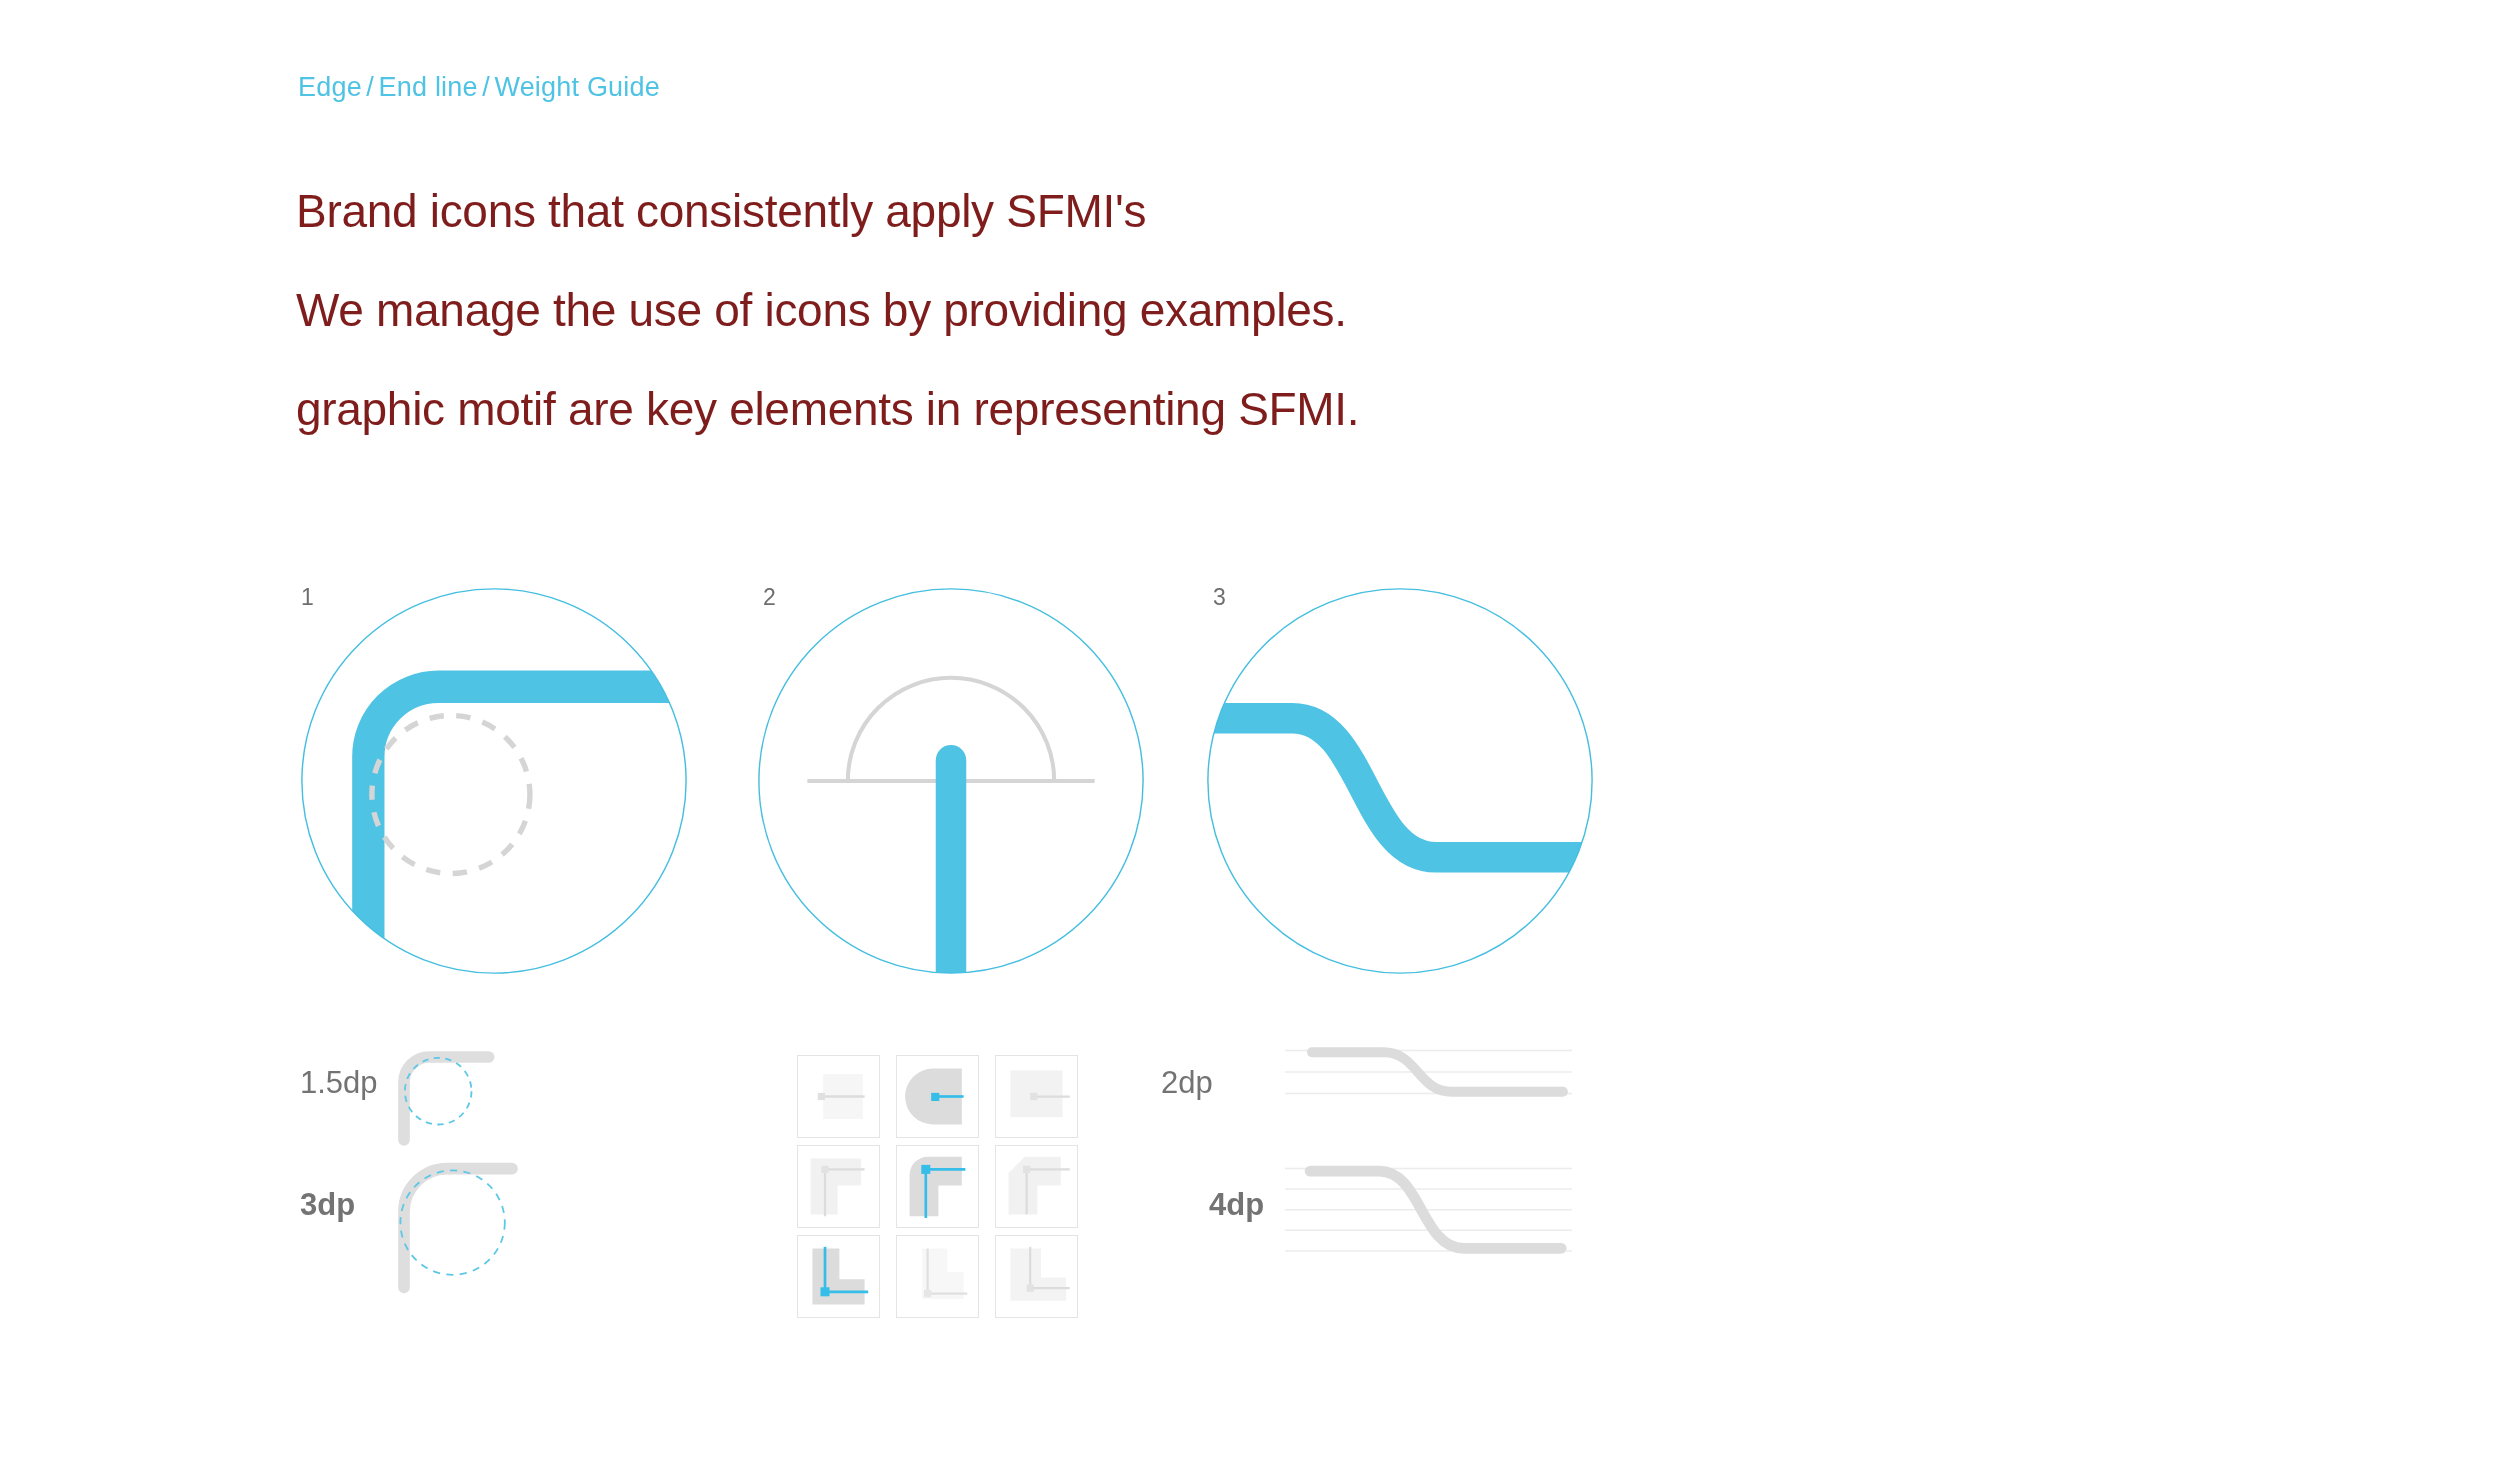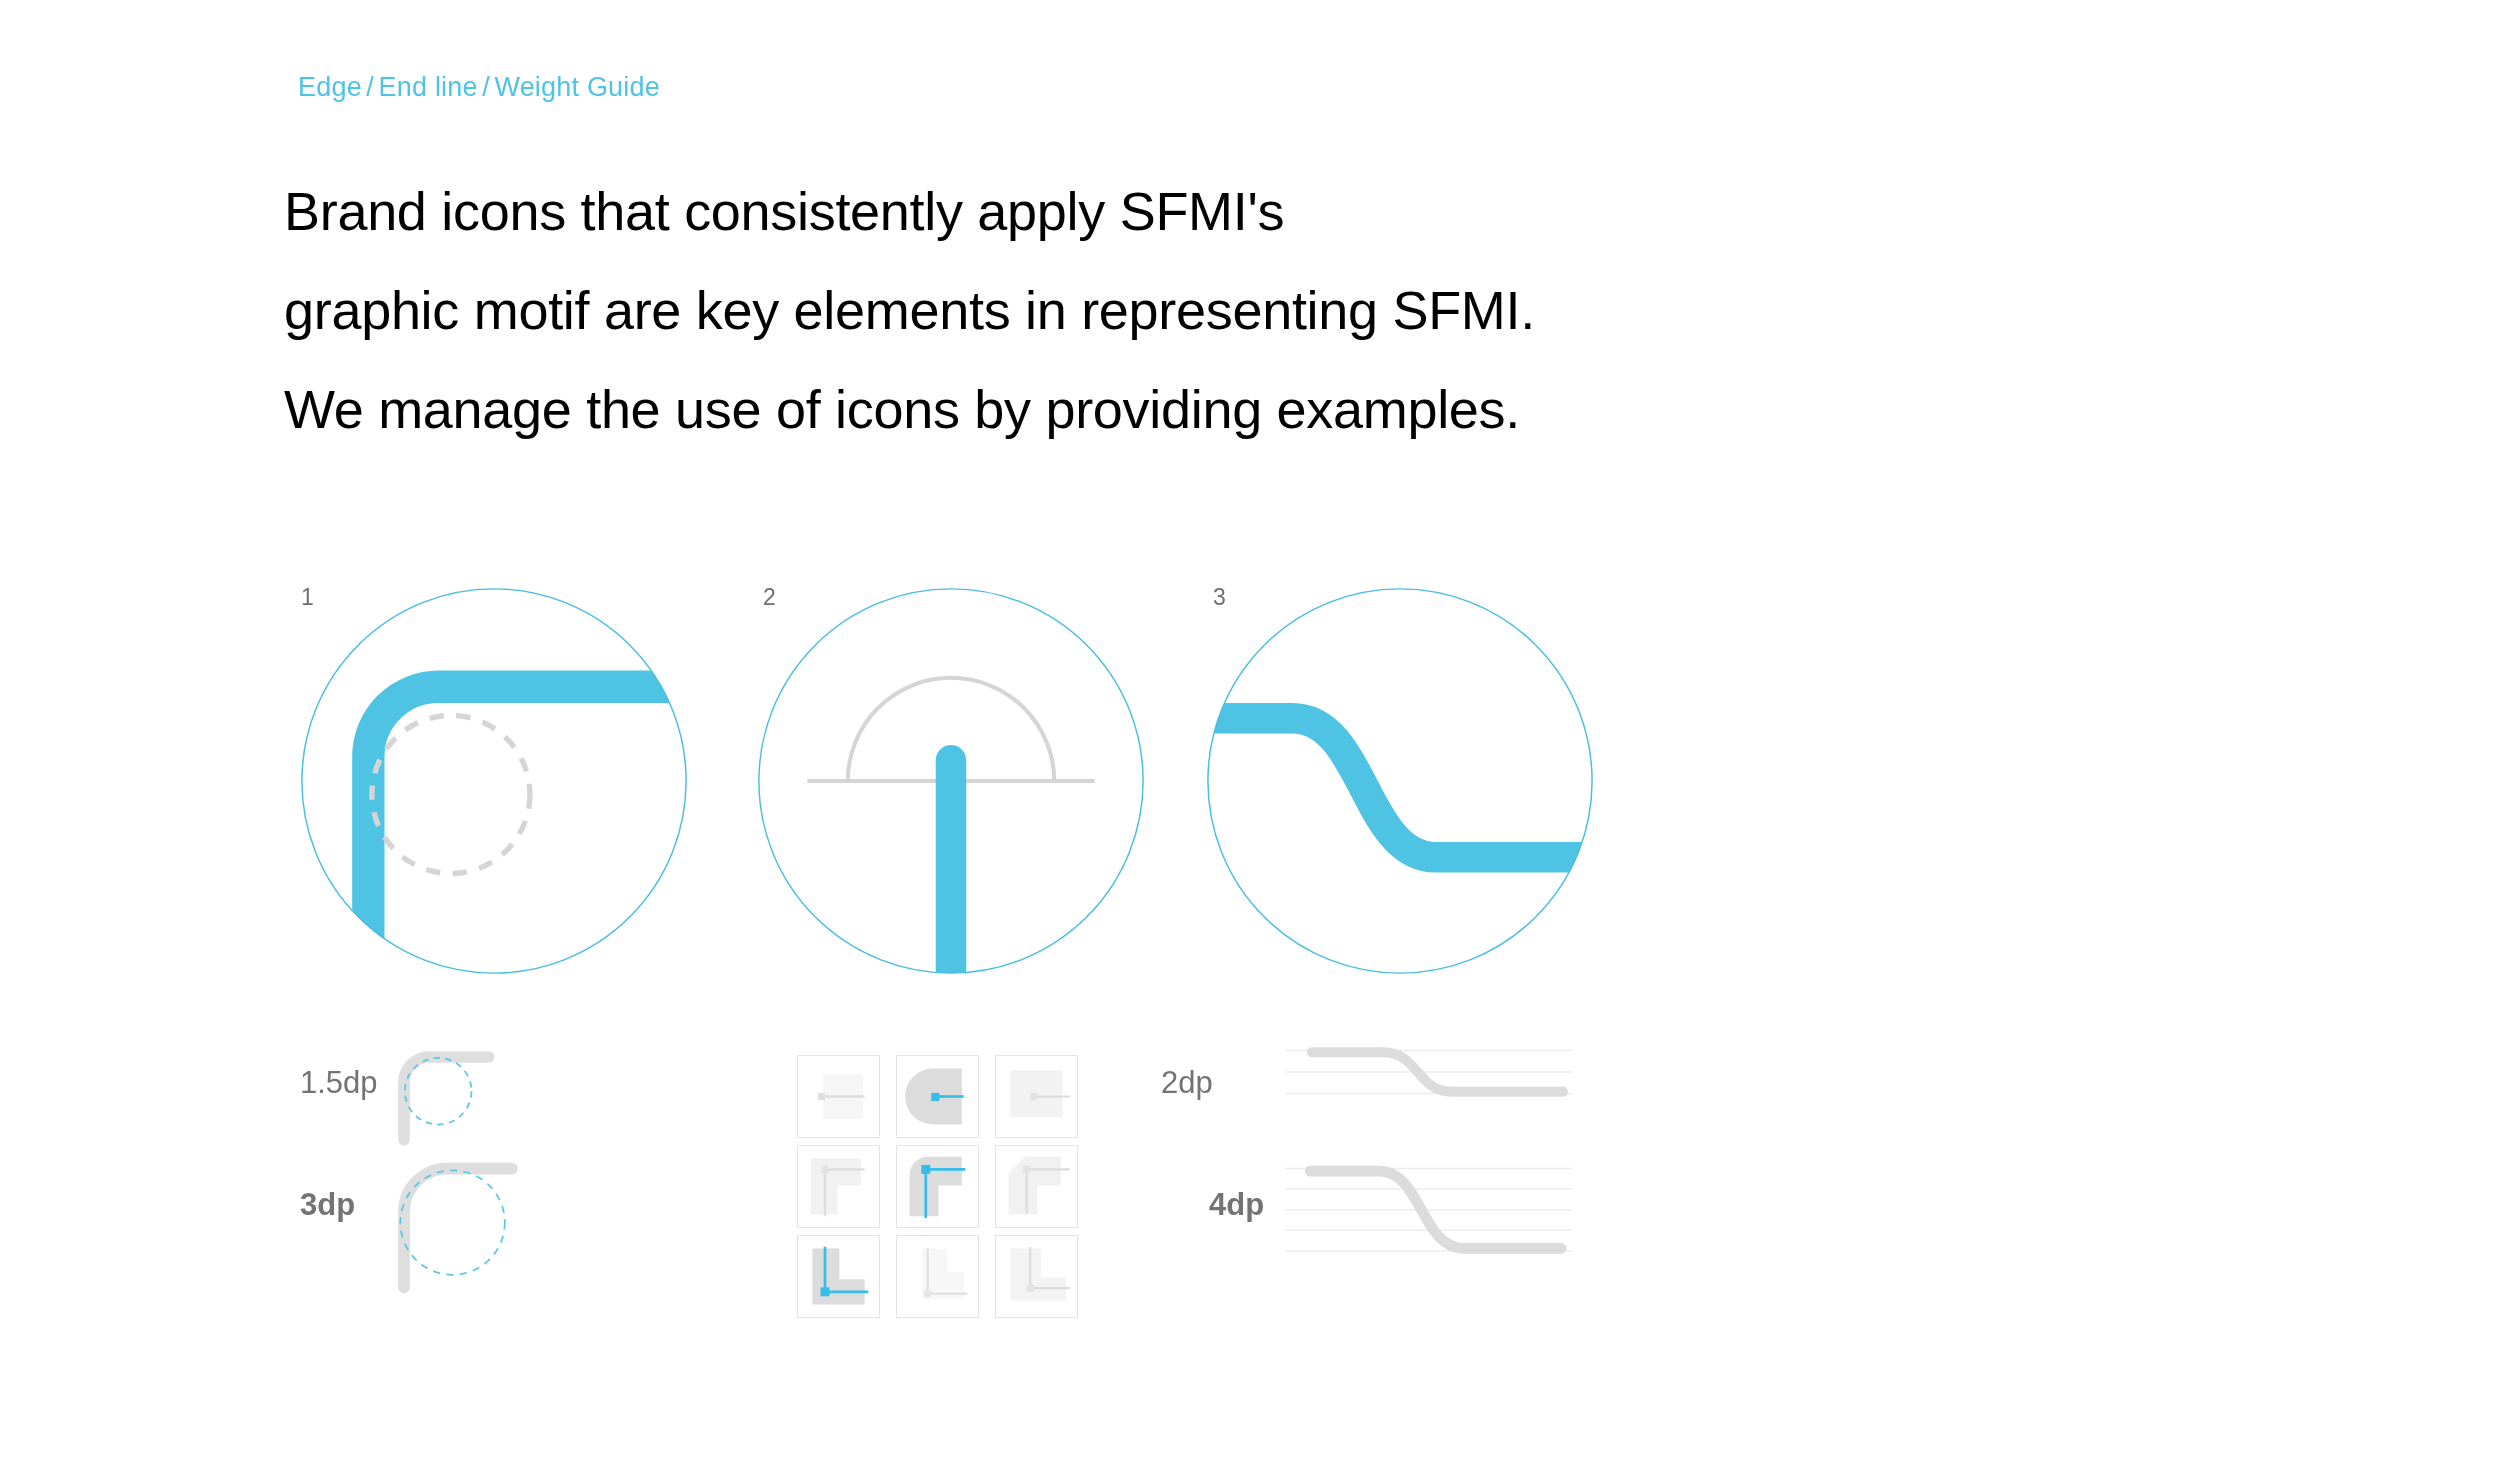--- a/index.html
+++ b/index.html
@@ -36,25 +36,25 @@
     font-weight: 400;
   }
   .breadcrumb .sep {
     color: #4FC3E4;
     padding: 0 4.5px;
   }
 
   
   .headline {
     position: absolute;
-    left: 284px;
+    left: 296px;
     top: 162px;
-    font-size: 54px;
+    font-size: 46px;
     line-height: 99px;
-    color: #000000;
+    color: #7f1d1d;
     font-weight: 300;
     letter-spacing: -0.3px;
     white-space: nowrap;
   }
   .headline .hl {
     display: block;
   }
   .diagram {
     position: absolute;
     pointer-events: auto;
@@ -118,22 +118,22 @@
 <body>
 
 <div class="page">
 
   <div class="breadcrumb">
     <span>Edge</span><span class="sep">/</span><span>End line</span><span class="sep">/</span><span>Weight Guide</span>
   </div>
 
   <div class="headline">
     <span class="hl">Brand icons that consistently apply SFMI's</span>
+    <span class="hl">We manage the use of icons by providing examples.</span>
     <span class="hl">graphic motif are key elements in representing SFMI.</span>
-    <span class="hl">We manage the use of icons by providing examples.</span>
   </div>
 
   <div class="dnum" id="dnum1">1</div>
   <div class="dnum" id="dnum2">2</div>
   <div class="dnum" id="dnum3">3</div>
 
   <div class="diagram" id="diagram1">
     <svg width="386" height="386" viewBox="0 0 430 430" xmlns="http://www.w3.org/2000/svg">
       <defs>
         <clipPath id="clip1">

